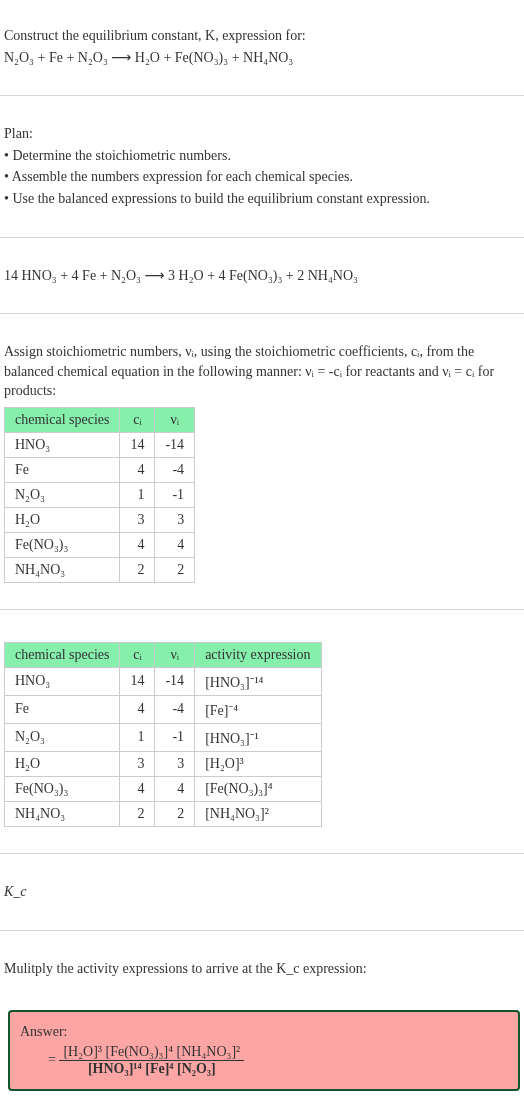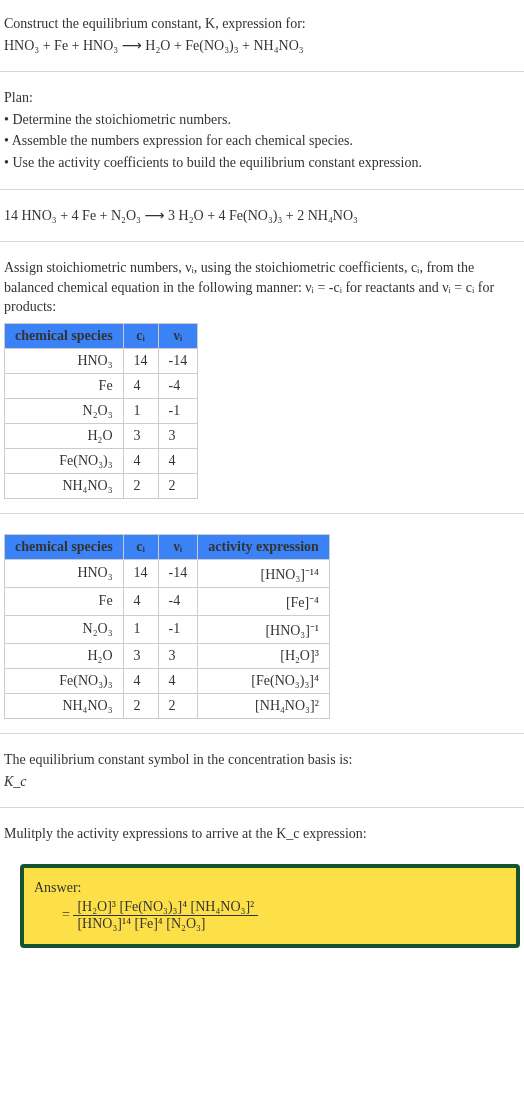--- a/index.html
+++ b/index.html
@@ -5,89 +5,89 @@
   body {
     margin: 0;
     padding: 0;
     font-family: Georgia, 'Times New Roman', serif;
     font-size: 14px;
     color: #333;
     background: #fff;
     width: 524px;
   }
   .section {
-    padding: 12px 4px;
+    padding: 24px 4px;
   }
   .divider {
     border-bottom: 1px solid #d8d8d8;
     margin: 2px 0;
   }
   table {
     border-collapse: collapse;
     margin-top: 6px;
   }
   th, td {
     border: 1px solid #ccc;
     padding: 4px 10px;
     font-weight: normal;
-    text-align: right;
   }
   th {
     text-align: left;
-    background: #3b82f6;
-    font-weight: bold;
+    background: #86efac;
   }
   td.num {
-    text-align: left;
+    text-align: right;
   }
   .answer-box {
-    background: #fde047;
-    border: 4px solid #14532d;
+    background: #fca5a5;
+    border: 2px solid #14532d;
     border-radius: 4px;
     padding: 8px 10px;
-    margin: 6px 4px 10px 20px;
+    margin: 6px 4px 10px 8px;
   }
   .frac {
     display: inline-block;
     vertical-align: middle;
+    text-align: center;
   }
   .frac .num {
     display: block;
     border-bottom: 1px solid #333;
     padding: 0 4px;
   }
   .frac .den {
     display: block;
     padding: 0 4px;
+    font-weight: bold;
   }
   .indent {
     padding-left: 28px;
   }
   .line {
     margin: 2px 0;
     line-height: 1.4;
   }
   .eq-line {
     margin-bottom: 4px;
   }
 </style>
 </head>
 <body>
 
 <div class="section">
   <div class="line">Construct the equilibrium constant, K, expression for:</div>
-  <div class="line">HNO₃ + Fe + HNO₃ ⟶ H₂O + Fe(NO₃)₃ + NH₄NO₃</div>
+  <div class="line">N₂O₃ + Fe + N₂O₃ ⟶ H₂O + Fe(NO₃)₃ + NH₄NO₃</div>
 </div>
 <div class="divider"></div>
 
 <div class="section">
   <div class="line">Plan:</div>
   <div class="line">• Determine the stoichiometric numbers.</div>
   <div class="line">• Assemble the numbers expression for each chemical species.</div>
-  <div class="line">• Use the activity coefficients to build the equilibrium constant expression.</div>
+  <div class="line">• Use the balanced expressions to build the equilibrium constant expression.</div>
 </div>
 <div class="divider"></div>
 
 <div class="section">
   <div class="line">14 HNO₃ + 4 Fe + N₂O₃ ⟶ 3 H₂O + 4 Fe(NO₃)₃ + 2 NH₄NO₃</div>
 </div>
 <div class="divider"></div>
 
 <div class="section">
   <div class="line">Assign stoichiometric numbers, νᵢ, using the stoichiometric coefficients, cᵢ, from the balanced chemical equation in the following manner: νᵢ = -cᵢ for reactants and νᵢ = cᵢ for products:</div>
@@ -177,21 +177,20 @@
       <td class="num">2</td>
       <td class="num">2</td>
       <td>[NH₄NO₃]²</td>
     </tr>
   </tbody>
     </table>
 </div>
 <div class="divider"></div>
 
 <div class="section">
-  <div class="line">The equilibrium constant symbol in the concentration basis is:</div>
   <div class="line"><i>K_c</i></div>
 </div>
 <div class="divider"></div>
 
 <div class="section">
   <div class="line">Mulitply the activity expressions to arrive at the K_c expression:</div>
 </div>
 
 <div class="answer-box">
   <div class="line">Answer:</div>

